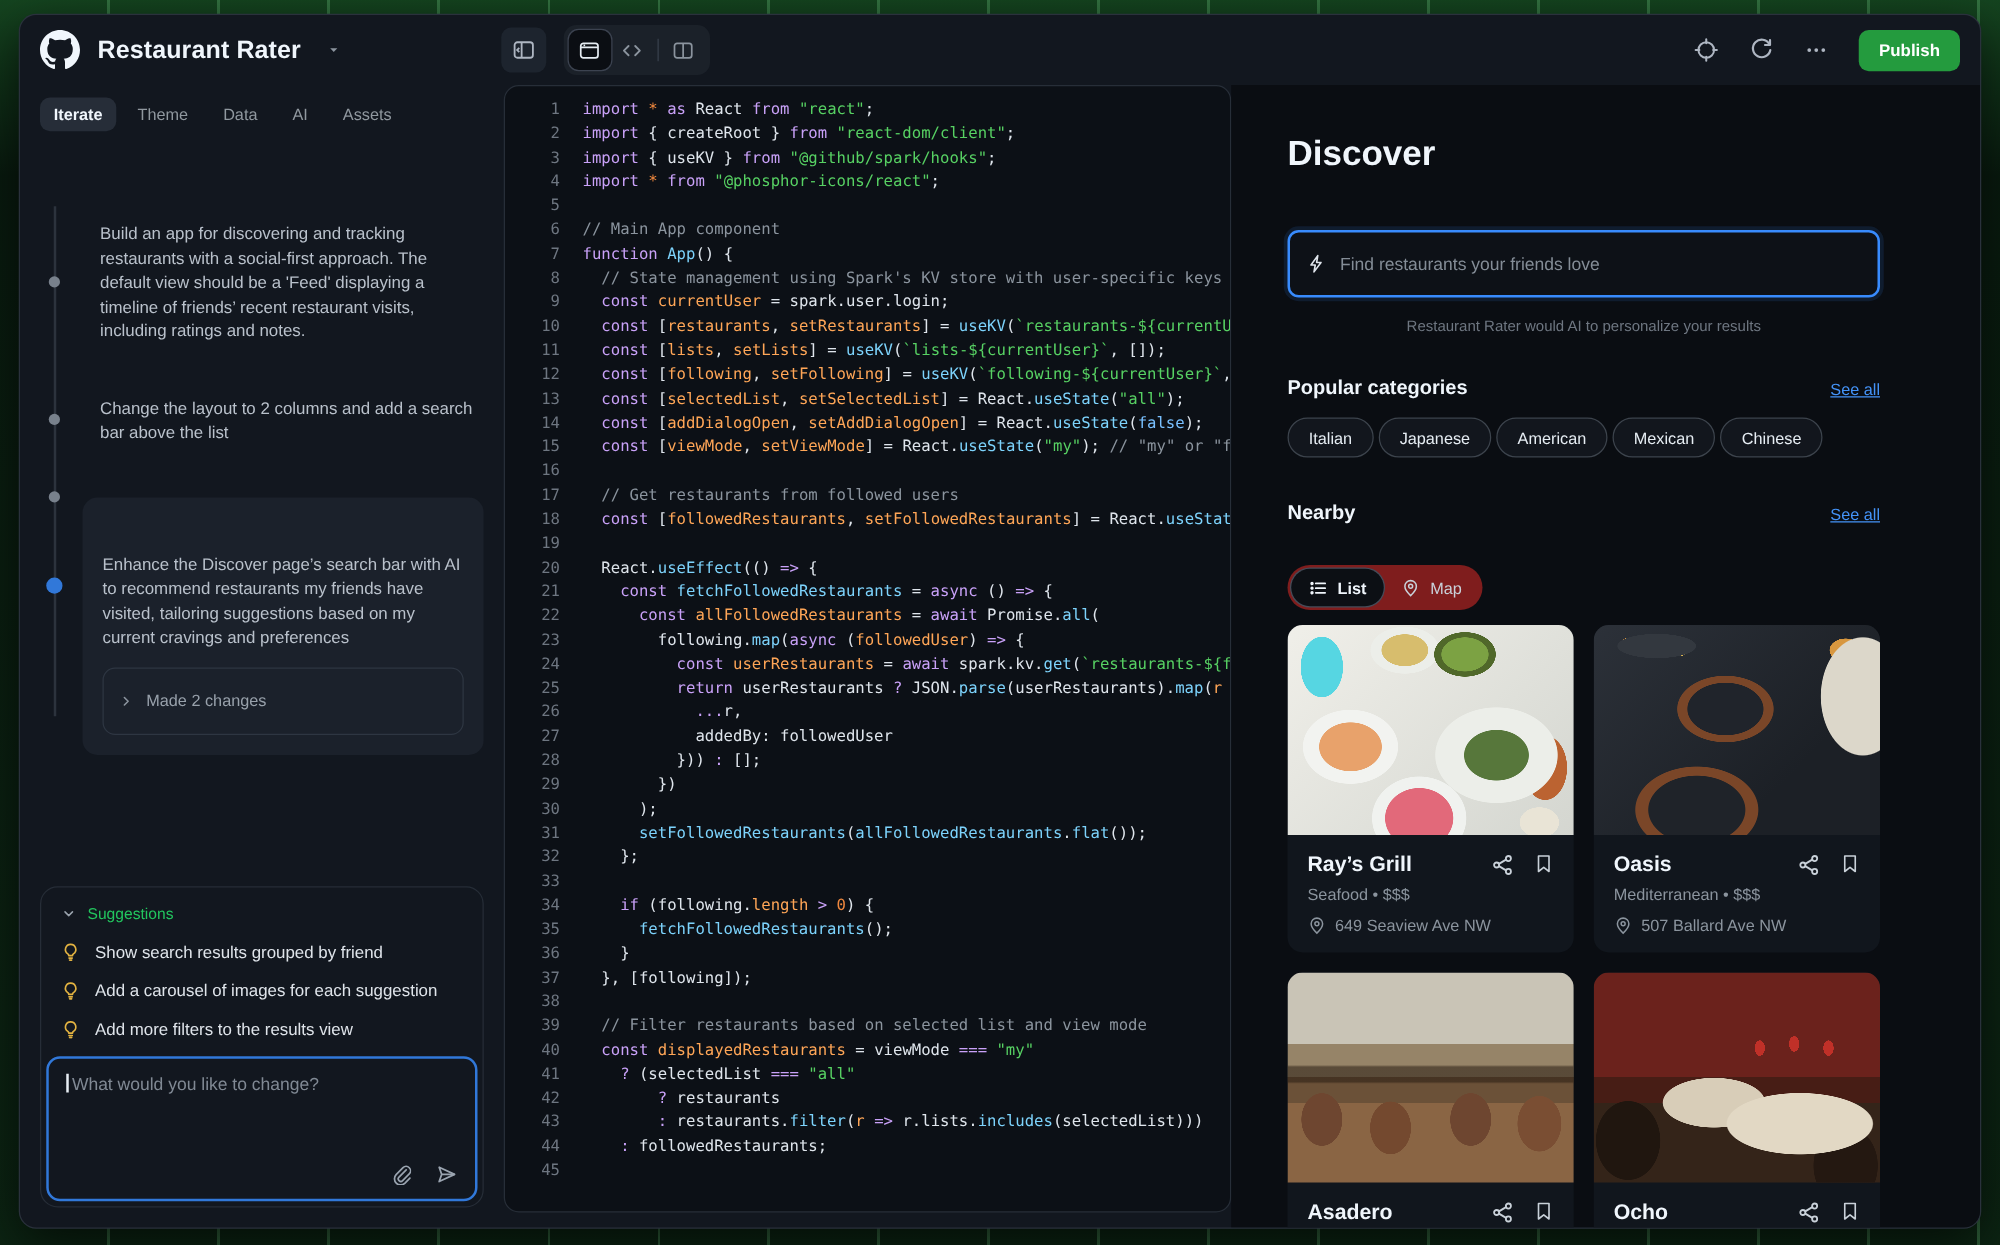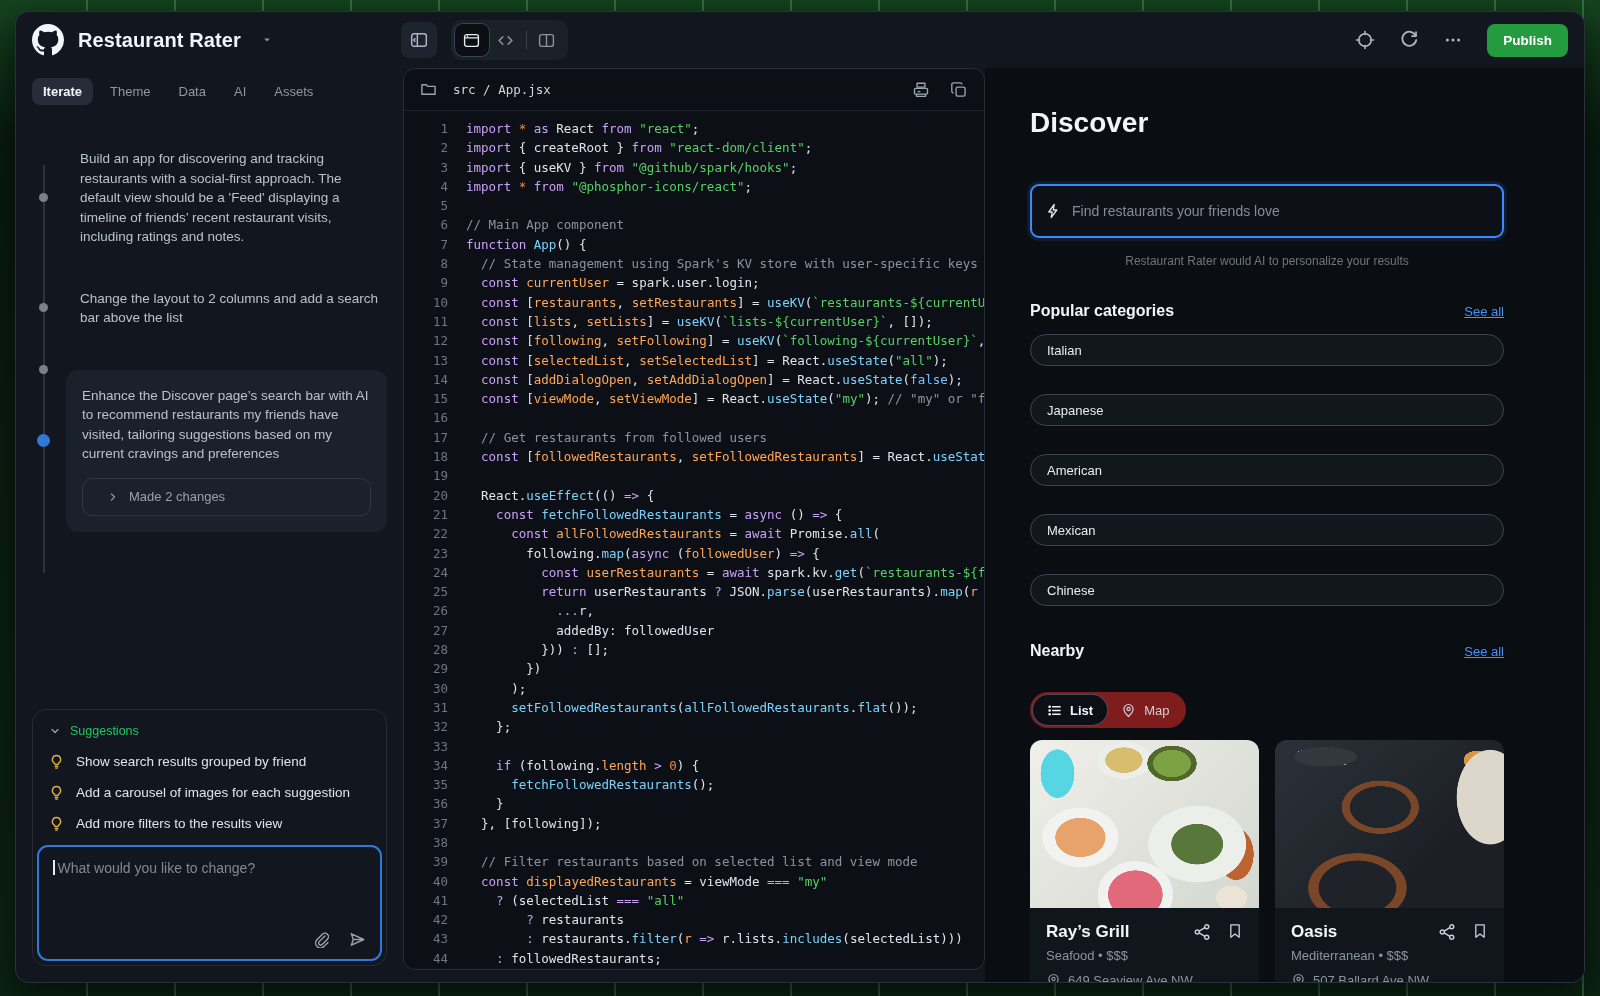--- a/index.html
+++ b/index.html
@@ -42,26 +42,26 @@
   .content { flex:1; display:flex; min-height:0; }
 
   
   .sidebar { width:387px; flex:none; display:flex; flex-direction:column; padding:10px 16px 16px; min-height:0; }
   .tabs { display:flex; align-items:center; gap:6px; }
   .tab { font-size:13px; color:#90989f; padding:6px 11px; border-radius:8px; cursor:pointer; }
   .tab.active { background:#262d38; color:#f0f6fc; font-weight:700; }
   .timeline { position:relative; margin-top:44px; flex:1; min-height:0; overflow:hidden; }
   .timeline::before { content:""; position:absolute; left:11px; top:16px; height:408px; width:1.5px; background:#2c333d; }
   .msg { position:relative; padding-left:48px; margin-bottom:42px; max-width:352px; }
-  .msg-text { font-size:13.5px; line-height:19.5px; color:#b9c1cb; }
+  .msg-text { font-size:13.5px; line-height:19.5px; color:#b9c1cb;margin-top:28px; }
   .dot { position:absolute; left:7px; top:calc(50% - 5px); width:9px; height:9px; border-radius:50%; background:#78818c; }
   .msg-active { position:relative; }
   .dot-blue { position:absolute; left:5px; top:64px; width:13px; height:13px; border-radius:50%; background:#3178d9; }
   .active-card { margin-left:34px; background:#1b212b; border-radius:12px; padding:16px; }
-  .changes-btn { margin-top:14px; display:flex; align-items:center; gap:10px; border:1px solid #2e3642; border-radius:10px; height:38px; padding:0 24px; cursor:pointer; color:#98a1ab; font-size:13px; }
+  .changes-btn { margin-top:14px; display:flex; align-items:center; gap:10px; border:1px solid #2e3642; border-radius:10px; height:54px; padding:0 12px; cursor:pointer; color:#98a1ab; font-size:13px; }
 
   .sugg-panel { flex:none; border:1px solid #262d37; border-radius:14px; padding:4px; background:#12171f; }
   .sugg-head { display:flex; align-items:center; gap:9px; padding:10px 12px 8px; color:#22c55e; font-size:12.5px; cursor:pointer; }
   .sugg-item { display:flex; align-items:center; gap:12px; padding:8px 12px; font-size:13.5px; color:#dfe4ea; cursor:pointer; border-radius:8px; }
   .chat-box { margin-top:6px; border:2px solid #3178d9; border-radius:11px; height:116px; position:relative; padding:12px 14px; cursor:text; }
   .chat-ph { font-size:14px; color:#808994; }
   .cursor-bar { display:inline-block; width:1.5px; height:15px; background:#e6edf3; vertical-align:-2px; margin-right:3px; }
   .chat-icons { position:absolute; right:14px; bottom:11px; display:flex; gap:20px; color:#9aa4b0; }
 
   
@@ -80,21 +80,21 @@
   
   .preview { flex:1; background:#0a0d12; padding:40px 80px 0 45px; overflow:hidden; min-width:0; }
   .pv-title { font-size:28px; line-height:30px; font-weight:700; color:#f0f6fc; }
   .pv-search { margin-top:46px; height:54px; border:2px solid #388bfd; border-radius:9px; background:#0d1117; display:flex; align-items:center; gap:11px; padding:0 13px; box-shadow:0 0 0 3px rgba(56,139,253,.12); cursor:text; }
   .pv-search-ph { font-size:14px; color:#848d97; }
   .pv-caption { margin-top:16px; text-align:center; font-size:12px; color:#6e7681; }
   .pv-sec-row { margin-top:34px; display:flex; align-items:center; justify-content:space-between; }
   .pv-sec-row.nearby { margin-top:36px; }
   .pv-sec-title { font-size:16px; font-weight:700; color:#f0f6fc; }
   .see-all { font-size:13px; color:#4493f8; text-decoration:underline; cursor:pointer; }
-  .chips { margin-top:14px; display:flex; gap:28px;flex-direction:column; }
+  .chips { margin-top:14px; display:flex; gap:4px; }
   .chip { height:32px; padding:0 16px; display:flex; align-items:center; border:1px solid #3d444d; border-radius:999px; background:#12161d; font-size:13px; color:#e6edf3; cursor:pointer; }
   .toggle { margin-top:32px; display:inline-flex; background:#7f1d1d; border-radius:999px; padding:3px; }
   .tog-btn { height:30px; padding:0 14px; display:flex; align-items:center; gap:8px; border-radius:999px; font-size:13px; color:#c9d1d9; cursor:pointer; }
   .tog-btn.active { background:#0c0f14; box-shadow:0 0 0 1px #454c59; color:#f0f6fc; font-weight:700; }
   .cards { margin-top:12px; display:grid; grid-template-columns:1fr 1fr; gap:16px; }
   .card { background:#11161d; border-radius:12px; overflow:hidden; cursor:pointer; }
   .card-photo { height:168px; }
   .card-info { padding:14px 16px; }
   .card-top { display:flex; align-items:center; }
   .card-name { font-size:17px; font-weight:700; color:#f0f6fc; flex:1; }
@@ -312,44 +312,20 @@
                   <path d="M2.2 2.6l11.6 5.4L2.2 13.4l1.9-5.4z"></path>
                   <line x1="4.1" y1="8" x2="13.8" y2="8"></line>
                 </svg>
             </span>
           </div>
         </div>
       </div>
     </aside>
 
     <section class="editor">
-      <div class="ed-head">
-        <span>
-          <svg width="17" height="17" viewBox="0 0 16 16" fill="none" stroke="#9aa4b2" stroke-width="1.3" stroke-linejoin="round">
-              <path d="M1.8 3.5h4.1l1.5 1.6h6.8v7.4H1.8z"></path>
-            </svg>
-        </span>
-        <span class="ed-crumb">src / App.jsx</span>
-        <div class="ed-head-right">
-          <span>
-            <svg width="18" height="18" viewBox="0 0 16 16" fill="none" stroke="currentColor" stroke-width="1.2" stroke-linejoin="round">
-                <rect x="4.5" y="2" width="7" height="3.4"></rect>
-                <rect x="2.2" y="6.6" width="11.6" height="5" rx="1"></rect>
-                <line x1="5" y1="9.4" x2="7.4" y2="9.4"></line>
-                <path d="M4 11.6v2h8v-2"></path>
-              </svg>
-          </span>
-          <span>
-            <svg width="18" height="18" viewBox="0 0 16 16" fill="none" stroke="currentColor" stroke-width="1.2" stroke-linejoin="round">
-                <rect x="5.4" y="5.4" width="8" height="8" rx="1.4"></rect>
-                <path d="M10.6 3.2V3a1.4 1.4 0 0 0-1.4-1.4H3A1.4 1.4 0 0 0 1.6 3v6.2A1.4 1.4 0 0 0 3 10.6h.2"></path>
-              </svg>
-          </span>
-        </div>
-      </div>
       <div class="code" id="code"><div class="cl"><span class="ln">1</span><span class="lc"><span class="tk-kw">import</span><span class="tk-pl"> </span><span class="tk-num">*</span><span class="tk-pl"> </span><span class="tk-kw">as</span><span class="tk-pl"> React </span><span class="tk-kw">from</span><span class="tk-pl"> </span><span class="tk-str">"react"</span><span class="tk-pl">;</span></span></div><div class="cl"><span class="ln">2</span><span class="lc"><span class="tk-kw">import</span><span class="tk-pl"> { createRoot } </span><span class="tk-kw">from</span><span class="tk-pl"> </span><span class="tk-str">"react-dom/client"</span><span class="tk-pl">;</span></span></div><div class="cl"><span class="ln">3</span><span class="lc"><span class="tk-kw">import</span><span class="tk-pl"> { useKV } </span><span class="tk-kw">from</span><span class="tk-pl"> </span><span class="tk-str">"@github/spark/hooks"</span><span class="tk-pl">;</span></span></div><div class="cl"><span class="ln">4</span><span class="lc"><span class="tk-kw">import</span><span class="tk-pl"> </span><span class="tk-num">*</span><span class="tk-pl"> </span><span class="tk-kw">from</span><span class="tk-pl"> </span><span class="tk-str">"@phosphor-icons/react"</span><span class="tk-pl">;</span></span></div><div class="cl"><span class="ln">5</span><span class="lc"></span></div><div class="cl"><span class="ln">6</span><span class="lc"><span class="tk-cmt">// Main App component</span></span></div><div class="cl"><span class="ln">7</span><span class="lc"><span class="tk-kw">function</span><span class="tk-pl"> </span><span class="tk-fn">App</span><span class="tk-pl">() {</span></span></div><div class="cl"><span class="ln">8</span><span class="lc"><span class="tk-pl">  </span><span class="tk-cmt">// State management using Spark's KV store with user-specific keys</span></span></div><div class="cl"><span class="ln">9</span><span class="lc"><span class="tk-pl">  </span><span class="tk-kw">const</span><span class="tk-pl"> </span><span class="tk-var">currentUser</span><span class="tk-pl"> = spark.user.login;</span></span></div><div class="cl"><span class="ln">10</span><span class="lc"><span class="tk-pl">  </span><span class="tk-kw">const</span><span class="tk-pl"> [</span><span class="tk-var">restaurants</span><span class="tk-pl">, </span><span class="tk-var">setRestaurants</span><span class="tk-pl">] = </span><span class="tk-fn">useKV</span><span class="tk-pl">(</span><span class="tk-str">`restaurants-${currentUser}`</span></span></div><div class="cl"><span class="ln">11</span><span class="lc"><span class="tk-pl">  </span><span class="tk-kw">const</span><span class="tk-pl"> [</span><span class="tk-var">lists</span><span class="tk-pl">, </span><span class="tk-var">setLists</span><span class="tk-pl">] = </span><span class="tk-fn">useKV</span><span class="tk-pl">(</span><span class="tk-str">`lists-${currentUser}`</span><span class="tk-pl">, []);</span></span></div><div class="cl"><span class="ln">12</span><span class="lc"><span class="tk-pl">  </span><span class="tk-kw">const</span><span class="tk-pl"> [</span><span class="tk-var">following</span><span class="tk-pl">, </span><span class="tk-var">setFollowing</span><span class="tk-pl">] = </span><span class="tk-fn">useKV</span><span class="tk-pl">(</span><span class="tk-str">`following-${currentUser}`</span><span class="tk-pl">, []);</span></span></div><div class="cl"><span class="ln">13</span><span class="lc"><span class="tk-pl">  </span><span class="tk-kw">const</span><span class="tk-pl"> [</span><span class="tk-var">selectedList</span><span class="tk-pl">, </span><span class="tk-var">setSelectedList</span><span class="tk-pl">] = React.</span><span class="tk-fn">useState</span><span class="tk-pl">(</span><span class="tk-str">"all"</span><span class="tk-pl">);</span></span></div><div class="cl"><span class="ln">14</span><span class="lc"><span class="tk-pl">  </span><span class="tk-kw">const</span><span class="tk-pl"> [</span><span class="tk-var">addDialogOpen</span><span class="tk-pl">, </span><span class="tk-var">setAddDialogOpen</span><span class="tk-pl">] = React.</span><span class="tk-fn">useState</span><span class="tk-pl">(</span><span class="tk-cst">false</span><span class="tk-pl">);</span></span></div><div class="cl"><span class="ln">15</span><span class="lc"><span class="tk-pl">  </span><span class="tk-kw">const</span><span class="tk-pl"> [</span><span class="tk-var">viewMode</span><span class="tk-pl">, </span><span class="tk-var">setViewMode</span><span class="tk-pl">] = React.</span><span class="tk-fn">useState</span><span class="tk-pl">(</span><span class="tk-str">"my"</span><span class="tk-pl">); </span><span class="tk-cmt">// "my" or "following"</span></span></div><div class="cl"><span class="ln">16</span><span class="lc"></span></div><div class="cl"><span class="ln">17</span><span class="lc"><span class="tk-pl">  </span><span class="tk-cmt">// Get restaurants from followed users</span></span></div><div class="cl"><span class="ln">18</span><span class="lc"><span class="tk-pl">  </span><span class="tk-kw">const</span><span class="tk-pl"> [</span><span class="tk-var">followedRestaurants</span><span class="tk-pl">, </span><span class="tk-var">setFollowedRestaurants</span><span class="tk-pl">] = React.</span><span class="tk-fn">useState</span></span></div><div class="cl"><span class="ln">19</span><span class="lc"></span></div><div class="cl"><span class="ln">20</span><span class="lc"><span class="tk-pl">  React.</span><span class="tk-fn">useEffect</span><span class="tk-pl">(() </span><span class="tk-kw">=&gt;</span><span class="tk-pl"> {</span></span></div><div class="cl"><span class="ln">21</span><span class="lc"><span class="tk-pl">    </span><span class="tk-kw">const</span><span class="tk-pl"> </span><span class="tk-fn">fetchFollowedRestaurants</span><span class="tk-pl"> = </span><span class="tk-kw">async</span><span class="tk-pl"> () </span><span class="tk-kw">=&gt;</span><span class="tk-pl"> {</span></span></div><div class="cl"><span class="ln">22</span><span class="lc"><span class="tk-pl">      </span><span class="tk-kw">const</span><span class="tk-pl"> </span><span class="tk-var">allFollowedRestaurants</span><span class="tk-pl"> = </span><span class="tk-kw">await</span><span class="tk-pl"> Promise.</span><span class="tk-fn">all</span><span class="tk-pl">(</span></span></div><div class="cl"><span class="ln">23</span><span class="lc"><span class="tk-pl">        following.</span><span class="tk-fn">map</span><span class="tk-pl">(</span><span class="tk-kw">async</span><span class="tk-pl"> (</span><span class="tk-var">followedUser</span><span class="tk-pl">) </span><span class="tk-kw">=&gt;</span><span class="tk-pl"> {</span></span></div><div class="cl"><span class="ln">24</span><span class="lc"><span class="tk-pl">          </span><span class="tk-kw">const</span><span class="tk-pl"> </span><span class="tk-var">userRestaurants</span><span class="tk-pl"> = </span><span class="tk-kw">await</span><span class="tk-pl"> spark.kv.</span><span class="tk-fn">get</span><span class="tk-pl">(</span><span class="tk-str">`restaurants-${followedUser}`</span></span></div><div class="cl"><span class="ln">25</span><span class="lc"><span class="tk-pl">          </span><span class="tk-kw">return</span><span class="tk-pl"> userRestaurants </span><span class="tk-kw">?</span><span class="tk-pl"> JSON.</span><span class="tk-fn">parse</span><span class="tk-pl">(userRestaurants).</span><span class="tk-fn">map</span><span class="tk-pl">(</span><span class="tk-var">r</span><span class="tk-pl"> </span></span></div><div class="cl"><span class="ln">26</span><span class="lc"><span class="tk-pl">            </span><span class="tk-kw">...</span><span class="tk-pl">r,</span></span></div><div class="cl"><span class="ln">27</span><span class="lc"><span class="tk-pl">            addedBy: followedUser</span></span></div><div class="cl"><span class="ln">28</span><span class="lc"><span class="tk-pl">          })) </span><span class="tk-kw">:</span><span class="tk-pl"> [];</span></span></div><div class="cl"><span class="ln">29</span><span class="lc"><span class="tk-pl">        })</span></span></div><div class="cl"><span class="ln">30</span><span class="lc"><span class="tk-pl">      );</span></span></div><div class="cl"><span class="ln">31</span><span class="lc"><span class="tk-pl">      </span><span class="tk-fn">setFollowedRestaurants</span><span class="tk-pl">(</span><span class="tk-fn">allFollowedRestaurants</span><span class="tk-pl">.</span><span class="tk-fn">flat</span><span class="tk-pl">());</span></span></div><div class="cl"><span class="ln">32</span><span class="lc"><span class="tk-pl">    };</span></span></div><div class="cl"><span class="ln">33</span><span class="lc"></span></div><div class="cl"><span class="ln">34</span><span class="lc"><span class="tk-pl">    </span><span class="tk-kw">if</span><span class="tk-pl"> (following.</span><span class="tk-var">length</span><span class="tk-pl"> </span><span class="tk-kw">&gt;</span><span class="tk-pl"> </span><span class="tk-num">0</span><span class="tk-pl">) {</span></span></div><div class="cl"><span class="ln">35</span><span class="lc"><span class="tk-pl">      </span><span class="tk-fn">fetchFollowedRestaurants</span><span class="tk-pl">();</span></span></div><div class="cl"><span class="ln">36</span><span class="lc"><span class="tk-pl">    }</span></span></div><div class="cl"><span class="ln">37</span><span class="lc"><span class="tk-pl">  }, [following]);</span></span></div><div class="cl"><span class="ln">38</span><span class="lc"></span></div><div class="cl"><span class="ln">39</span><span class="lc"><span class="tk-pl">  </span><span class="tk-cmt">// Filter restaurants based on selected list and view mode</span></span></div><div class="cl"><span class="ln">40</span><span class="lc"><span class="tk-pl">  </span><span class="tk-kw">const</span><span class="tk-pl"> </span><span class="tk-var">displayedRestaurants</span><span class="tk-pl"> = viewMode </span><span class="tk-kw">===</span><span class="tk-pl"> </span><span class="tk-str">"my"</span></span></div><div class="cl"><span class="ln">41</span><span class="lc"><span class="tk-pl">    </span><span class="tk-kw">?</span><span class="tk-pl"> (selectedList </span><span class="tk-kw">===</span><span class="tk-pl"> </span><span class="tk-str">"all"</span></span></div><div class="cl"><span class="ln">42</span><span class="lc"><span class="tk-pl">        </span><span class="tk-kw">?</span><span class="tk-pl"> restaurants</span></span></div><div class="cl"><span class="ln">43</span><span class="lc"><span class="tk-pl">        </span><span class="tk-kw">:</span><span class="tk-pl"> restaurants.</span><span class="tk-fn">filter</span><span class="tk-pl">(</span><span class="tk-var">r</span><span class="tk-pl"> </span><span class="tk-kw">=&gt;</span><span class="tk-pl"> r.lists.</span><span class="tk-fn">includes</span><span class="tk-pl">(selectedList)))</span></span></div><div class="cl"><span class="ln">44</span><span class="lc"><span class="tk-pl">    </span><span class="tk-kw">:</span><span class="tk-pl"> followedRestaurants;</span></span></div><div class="cl"><span class="ln">45</span><span class="lc"></span></div></div>
     </section>
 
     <section class="preview">
       <h1 class="pv-title">Discover</h1>
 
       <div class="pv-search">
         <span>
           <svg width="16" height="16" viewBox="0 0 16 16" fill="none" stroke="#dfe5ec" stroke-width="1.3" stroke-linejoin="round">
               <path d="M9.2 1.5L3.8 9h3.4l-1 5.5L11.8 7H8.3z"></path>

